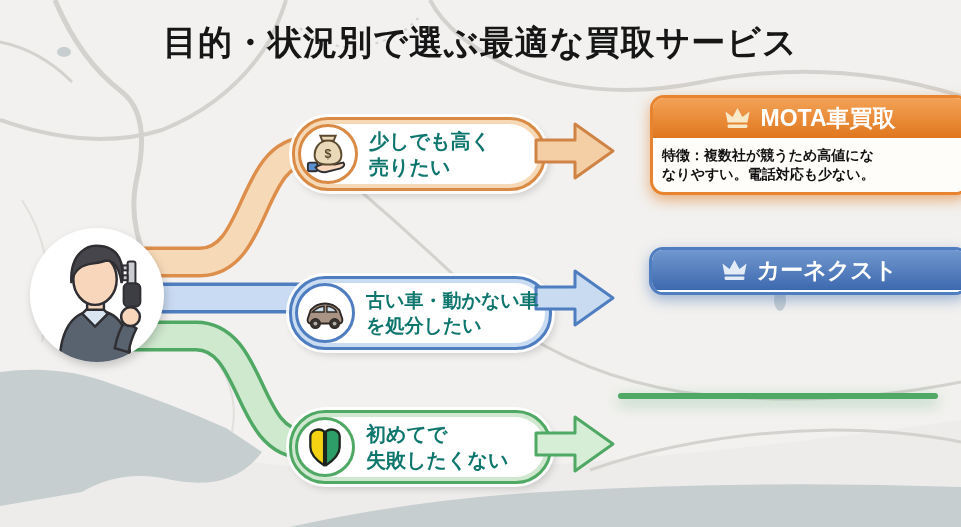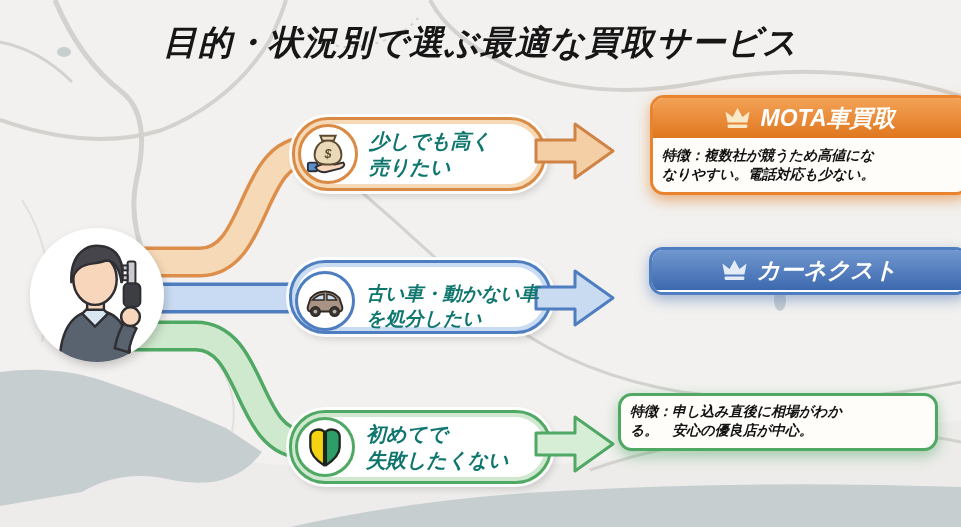--- a/index.html
+++ b/index.html
@@ -1,20 +1,19 @@
 <!DOCTYPE html>
 <html><head>
 <meta charset="utf-8">
 <style>
   html,body{margin:0;padding:0;background:#888;}
   .stage{
     position:relative;width:961px;height:527px;overflow:hidden;
     font-family:"Liberation Sans","DejaVu Sans",sans-serif;
     background:#edecea;
-    font-style:italic;
   }
   .layer{position:absolute;left:0;top:0;}
   
   .title{
     position:absolute;left:0;top:20px;width:100%;text-align:center;
     font-size:34px;font-weight:900;color:#161616;letter-spacing:1px;
   }
   
   .person{position:absolute;left:28px;top:226px;width:138px;height:138px;
     filter:drop-shadow(2px 4px 4px rgba(0,0,0,0.18));}
@@ -159,21 +158,21 @@
       <svg width="27" height="22" viewBox="0 0 24 20">
         <polygon points="3,14 1,4 7.5,9 12,1 16.5,9 23,4 21,14" fill="#f8e9c9"></polygon>
         <rect x="3" y="16" width="18" height="3" rx="1" fill="#f8e9c9"></rect>
       </svg>
       <span>MOTA車買取</span>
     </div>
     <div class="card-body">特徴：複数社が競うため高値にな
 なりやすい。電話対応も少ない。</div>
   </div>
 
-  <div class="pill blue" style="left:289px;top:260px;width:257px;align-items:flex-end;">
+  <div class="pill blue" style="left:289px;top:276px;width:257px;">
     <div class="pill-inner"></div>
     <div class="pill-icon">
       <svg width="46" height="46" viewBox="0 0 48 48">
         <path d="M6,30 L9,21 Q15,14 24,14 Q33,14 39,21 L42,30 Q43,35 38,35 L10,35 Q5,35 6,30 Z" fill="#a99384" stroke="#2f2a26" stroke-width="2"></path>
         <path d="M13,21 Q18,17 23,17 L23,23 L11,23 Z" fill="#cfe0ec" stroke="#2f2a26" stroke-width="1.5"></path>
         <path d="M26,17 Q31,17 35,21 L36,23 L26,23 Z" fill="#cfe0ec" stroke="#2f2a26" stroke-width="1.5"></path>
         <circle cx="14" cy="35" r="5" fill="#3a3632" stroke="#2f2a26" stroke-width="1.5"></circle>
         <circle cx="34" cy="35" r="5" fill="#3a3632" stroke="#2f2a26" stroke-width="1.5"></circle>
         <circle cx="14" cy="35" r="2" fill="#b5b1ad"></circle>
         <circle cx="34" cy="35" r="2" fill="#b5b1ad"></circle>
@@ -207,17 +206,15 @@
     </div>
     <div class="pill-label">初めてで
 失敗したくない</div>
   </div>
 
   <svg class="flow-arrow" style="left:534px;top:413px;" viewBox="0 0 82 62">
     <polygon points="2,20 41,20 41,4 79,31 41,58 41,42 2,42" fill="#d6eed6" stroke="#4fa863" stroke-width="3" stroke-linejoin="round"></polygon>
   </svg>
 
   <div class="card green" style="left:618px;top:393px;">
-    <div class="card-body">特徴：申し込み直後に相場がわか
-る。　安心の優良店が中心。</div>
   </div>
 
 </div>
 
 </body></html>

